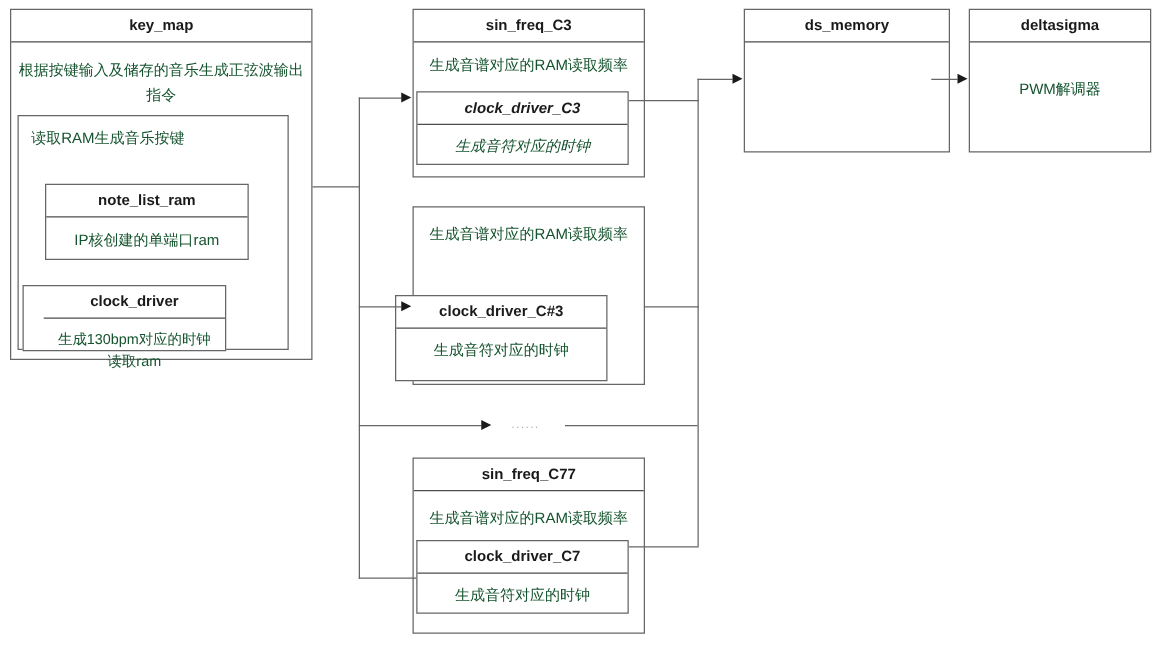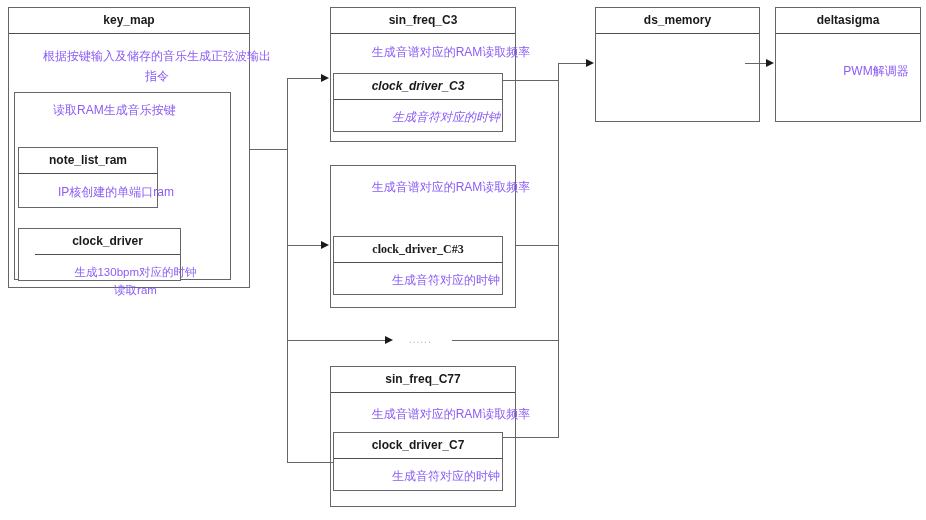--- a/index.html
+++ b/index.html
@@ -33,24 +33,23 @@
     line-height: 25px;
     height: 26px;
     white-space: nowrap;
     overflow: hidden;
   }
   .box-desc {
     box-sizing: border-box;
     width: 100%;
     text-align: center;
     font-size: 12px;
-    color: #8b5cf6;
+    color: #14532d;
     padding: 0 6px;
     white-space: pre-line;
-    margin-left: 28px;
   }
   .desc-left {
     text-align: left;
     padding-left: 10px;
   }
   
   .hline {
     position: absolute;
     height: 0;
     border-top: 1px solid #666666;
@@ -83,21 +82,21 @@
 
   <div class="box" style="left:8px; top:7px; width:242px; height:281px;">
     <div class="box-title">key_map</div>
     <div class="box-desc" style="padding-top:12px; line-height:20px; font-size:12px;">根据按键输入及储存的音乐生成正弦波输出指令</div>
   </div>
 
   <div class="box" style="left:14px; top:92px; width:217px; height:188px;">
     <div class="box-desc desc-left" style="padding-top:8px; line-height:18px;">读取RAM生成音乐按键</div>
   </div>
 
-  <div class="box" style="left:18px; top:147px; width:140px; height:61px;">
+  <div class="box" style="left:36px; top:147px; width:163px; height:61px;">
     <div class="box-title">note_list_ram</div>
     <div class="box-desc" style="padding-top:9px; line-height:18px;">IP核创建的单端口ram</div>
   </div>
 
   <div class="box" style="left:18px; top:228px; width:163px; height:53px;padding-left:16px;">
     <div class="box-title">clock_driver</div>
     <div class="box-desc" style="padding-top:8px; line-height:18px; font-size:11.5px;">生成130bpm对应的时钟读取ram</div>
   </div>
 
   <div class="box" style="left:330px; top:7px; width:186px; height:135px;">
@@ -105,21 +104,21 @@
     <div class="box-desc" style="padding-top:9px; line-height:18px;">生成音谱对应的RAM读取频率</div>
   </div>
   <div class="box" style="left:333px; top:73px; width:170px; height:59px;font-style:italic;">
     <div class="box-title">clock_driver_C3</div>
     <div class="box-desc" style="padding-top:8px; line-height:18px;">生成音符对应的时钟</div>
   </div>
 
   <div class="box" style="left:330px; top:165px; width:186px; height:143px;">
     <div class="box-desc" style="padding-top:12px; line-height:18px;">生成音谱对应的RAM读取频率</div>
   </div>
-  <div class="box" style="left:333px; top:236px; width:170px; height:59px;font-family:Liberation Serif, serif;">
+  <div class="box" style="left:316px; top:236px; width:170px; height:69px;">
     <div class="box-title">clock_driver_C#3</div>
     <div class="box-desc" style="padding-top:8px; line-height:18px;">生成音符对应的时钟</div>
   </div>
 
   <div class="box" style="left:330px; top:366px; width:186px; height:141px;">
     <div class="box-title">sin_freq_C77</div>
     <div class="box-desc" style="padding-top:12px; line-height:18px;">生成音谱对应的RAM读取频率</div>
   </div>
   <div class="box" style="left:333px; top:432px; width:170px; height:59px;">
     <div class="box-title">clock_driver_C7</div>

